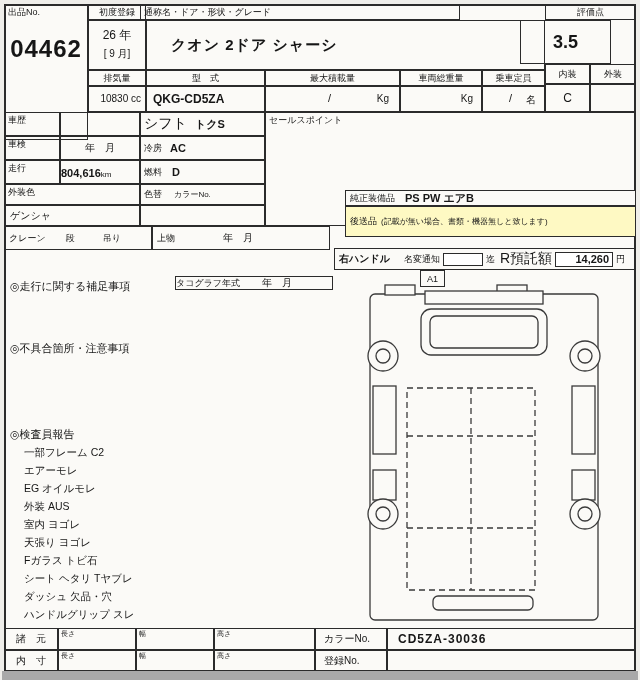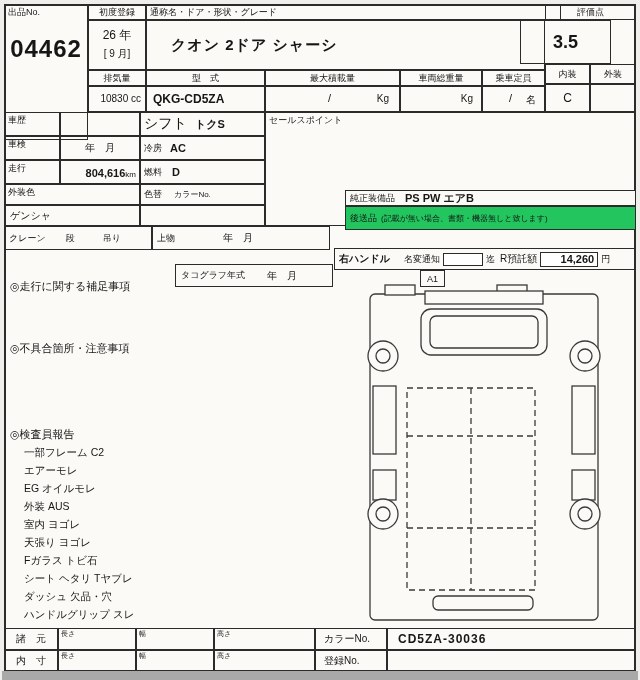--- a/index.html
+++ b/index.html
@@ -28,21 +28,21 @@
     <div class="lbl">出品No.</div>
     <div style="font-size:24px;font-weight:bold;text-align:center;margin-top:16px;letter-spacing:1px">04462</div>
   </div>
 
   <div class="cell lblc" style="left:88px;top:4px;width:58px;height:16px">初度登録</div>
   <div class="cell" style="left:88px;top:20px;width:58px;height:50px;text-align:center;padding-top:6px">
     <div style="font-size:12px">26 年</div>
     <div style="font-size:10px;margin-top:3px">[ 9 月]</div>
   </div>
 
-  <div class="cell lbl" style="left:146px;top:4px;width:415px;height:16px">通称名・ドア・形状・グレード</div>
+  <div class="cell lbl" style="left:140px;top:4px;width:320px;height:16px">通称名・ドア・形状・グレード</div>
   <div class="cell" style="left:146px;top:20px;width:399px;height:50px;font-size:15px;font-weight:bold;line-height:48px;padding-left:24px;letter-spacing:1px">クオン 2ドア シャーシ</div>
 
   <div class="cell lblc" style="left:545px;top:4px;width:91px;height:16px">評価点</div>
   <div class="cell ctr" style="left:520px;top:20px;width:91px;height:44px;font-size:18px;font-weight:bold">3.5</div>
   <div class="cell lblc" style="left:545px;top:64px;width:45px;height:20px">内装</div>
   <div class="cell lblc" style="left:590px;top:64px;width:46px;height:20px">外装</div>
   <div class="cell ctr" style="left:545px;top:84px;width:45px;height:28px;font-size:12px">C</div>
   <div class="cell ctr" style="left:590px;top:84px;width:46px;height:28px;font-size:12px"></div>
 
   <div class="cell lblc" style="left:88px;top:70px;width:58px;height:16px">排気量</div>
@@ -74,21 +74,21 @@
   </div>
 
   <div class="cell lbl" style="left:4px;top:136px;width:56px;height:24px">車検</div>
   <div class="cell ctr" style="left:60px;top:136px;width:80px;height:24px;font-size:10px">年　月</div>
   <div class="cell flexv" style="left:140px;top:136px;width:125px;height:24px;padding-left:3px">
     <span style="font-size:9px">冷房</span>
     <span style="font-size:11px;font-weight:bold;margin-left:8px">AC</span>
   </div>
 
   <div class="cell lbl" style="left:4px;top:160px;width:56px;height:24px">走行</div>
-  <div class="cell" style="left:60px;top:160px;width:80px;height:24px;text-align:right;padding-right:3px;line-height:22px">
+  <div class="cell" style="left:60px;top:160px;width:80px;height:24px;padding-right:3px;line-height:22px">
     <span style="font-size:11px;font-weight:bold">804,616</span><span style="font-size:8px">km</span>
   </div>
   <div class="cell flexv" style="left:140px;top:160px;width:125px;height:24px;padding-left:3px">
     <span style="font-size:9px">燃料</span>
     <span style="font-size:11px;font-weight:bold;margin-left:10px">D</span>
   </div>
 
   <div class="cell lbl" style="left:4px;top:184px;width:136px;height:21px">外装色</div>
   <div class="cell flexv" style="left:140px;top:184px;width:125px;height:21px;padding-left:3px">
     <span style="font-size:9px">色替</span>
@@ -97,47 +97,47 @@
   <div class="cell" style="left:4px;top:205px;width:136px;height:21px;font-size:10px;line-height:19px;padding-left:5px">ゲンシャ</div>
   <div class="cell" style="left:140px;top:205px;width:125px;height:21px"></div>
 
   <div class="cell" style="left:265px;top:112px;width:371px;height:114px">
     <div class="lbl">セールスポイント</div>
   </div>
   <div class="cell flexv" style="left:345px;top:190px;width:291px;height:16px;padding-left:4px;background:#fbfaf7">
     <span style="font-size:9px">純正装備品</span>
     <span style="font-size:11px;font-weight:bold;margin-left:10px">PS PW エアB</span>
   </div>
-  <div class="cell flexv" style="left:345px;top:206px;width:291px;height:24px;padding-left:4px;background:#22c55e">
+  <div class="cell flexv" style="left:345px;top:206px;width:291px;height:31px;padding-left:4px;background:#fef9c3">
     <span style="font-size:9px">後送品</span>
     <span style="font-size:8px;margin-left:4px">(記載が無い場合、書類・機器無しと致します)</span>
   </div>
 
   <div class="cell flexv" style="left:4px;top:226px;width:148px;height:24px;padding-left:4px">
     <span style="font-size:9px">クレーン</span>
     <span style="font-size:9px;margin-left:20px">段</span>
     <span style="font-size:9px;margin-left:28px">吊り</span>
   </div>
   <div class="cell flexv" style="left:152px;top:226px;width:178px;height:24px;padding-left:4px">
     <span style="font-size:9px">上物</span>
     <span style="font-size:10px;margin-left:48px">年　月</span>
   </div>
 
   <div class="cell flexv" style="left:334px;top:248px;width:302px;height:22px;padding:0 4px">
     <span style="font-size:10px;font-weight:bold">右ハンドル</span>
     <span style="font-size:9px;margin-left:14px">名変通知</span>
     <span class="boxempty" style="width:40px;height:13px;margin-left:3px"></span>
     <span style="font-size:9px;margin-left:3px">迄</span>
-    <span style="font-size:10px;margin-left:5px">R預託額</span>
+    <span style="font-size:14px;margin-left:5px">R預託額</span>
     <span style="display:inline-block;border:1px solid #2b2b2b;background:#fff;width:58px;height:15px;margin-left:3px;font-size:11px;font-weight:bold;text-align:right;padding-right:3px;line-height:13px">14,260</span>
     <span style="font-size:9px;margin-left:3px">円</span>
   </div>
 
   <div class="txt" style="left:10px;top:279px;font-size:11px">◎走行に関する補足事項</div>
-  <div class="cell flexv" style="left:175px;top:264px;width:158px;height:23px;padding-left:5px">
+  <div class="cell flexv" style="left:175px;top:276px;width:158px;height:14px;">
     <span style="font-size:9px">タコグラフ年式</span>
     <span style="font-size:10px;margin-left:22px">年　月</span>
   </div>
 
   <div class="txt" style="left:10px;top:341px;font-size:11px">◎不具合箇所・注意事項</div>
   <div class="txt" style="left:10px;top:427px;font-size:11px">◎検査員報告</div>
 
   <div class="txt" style="left:24px;top:443px;width:300px">
     <div class="item">一部フレーム C2</div>
     <div class="item">エアーモレ</div>

